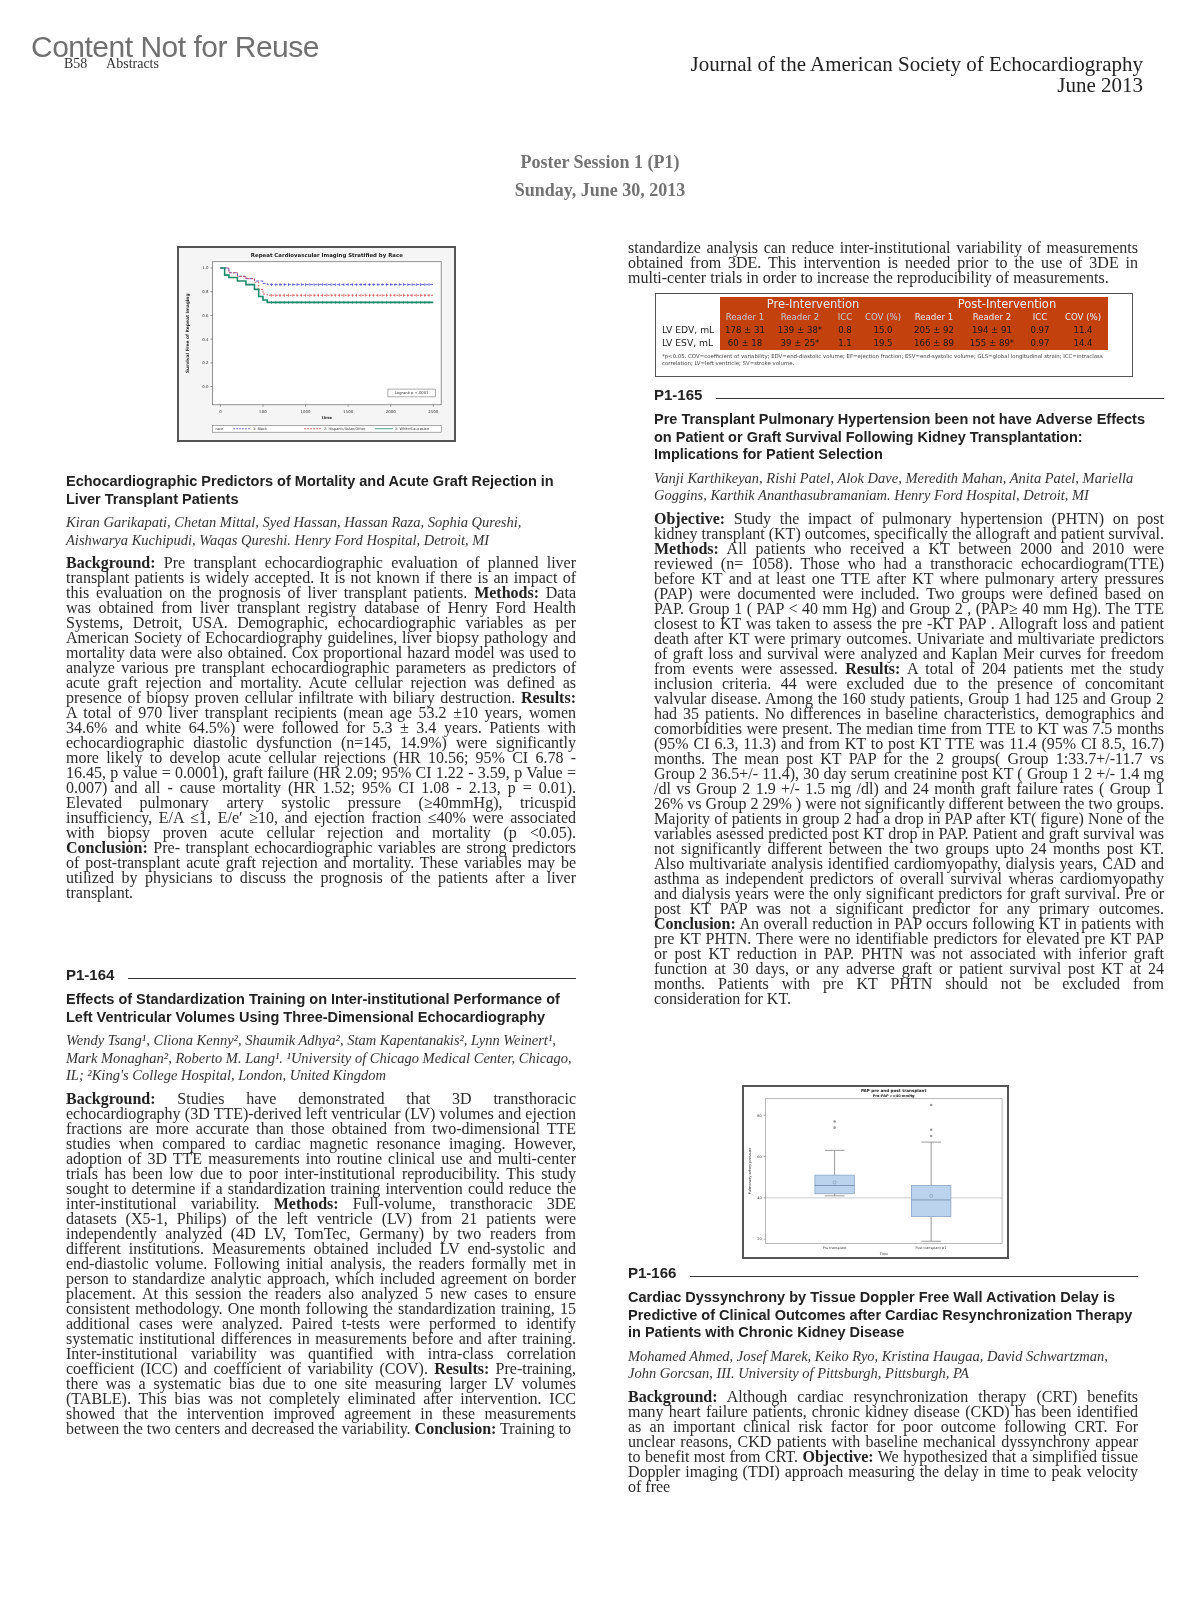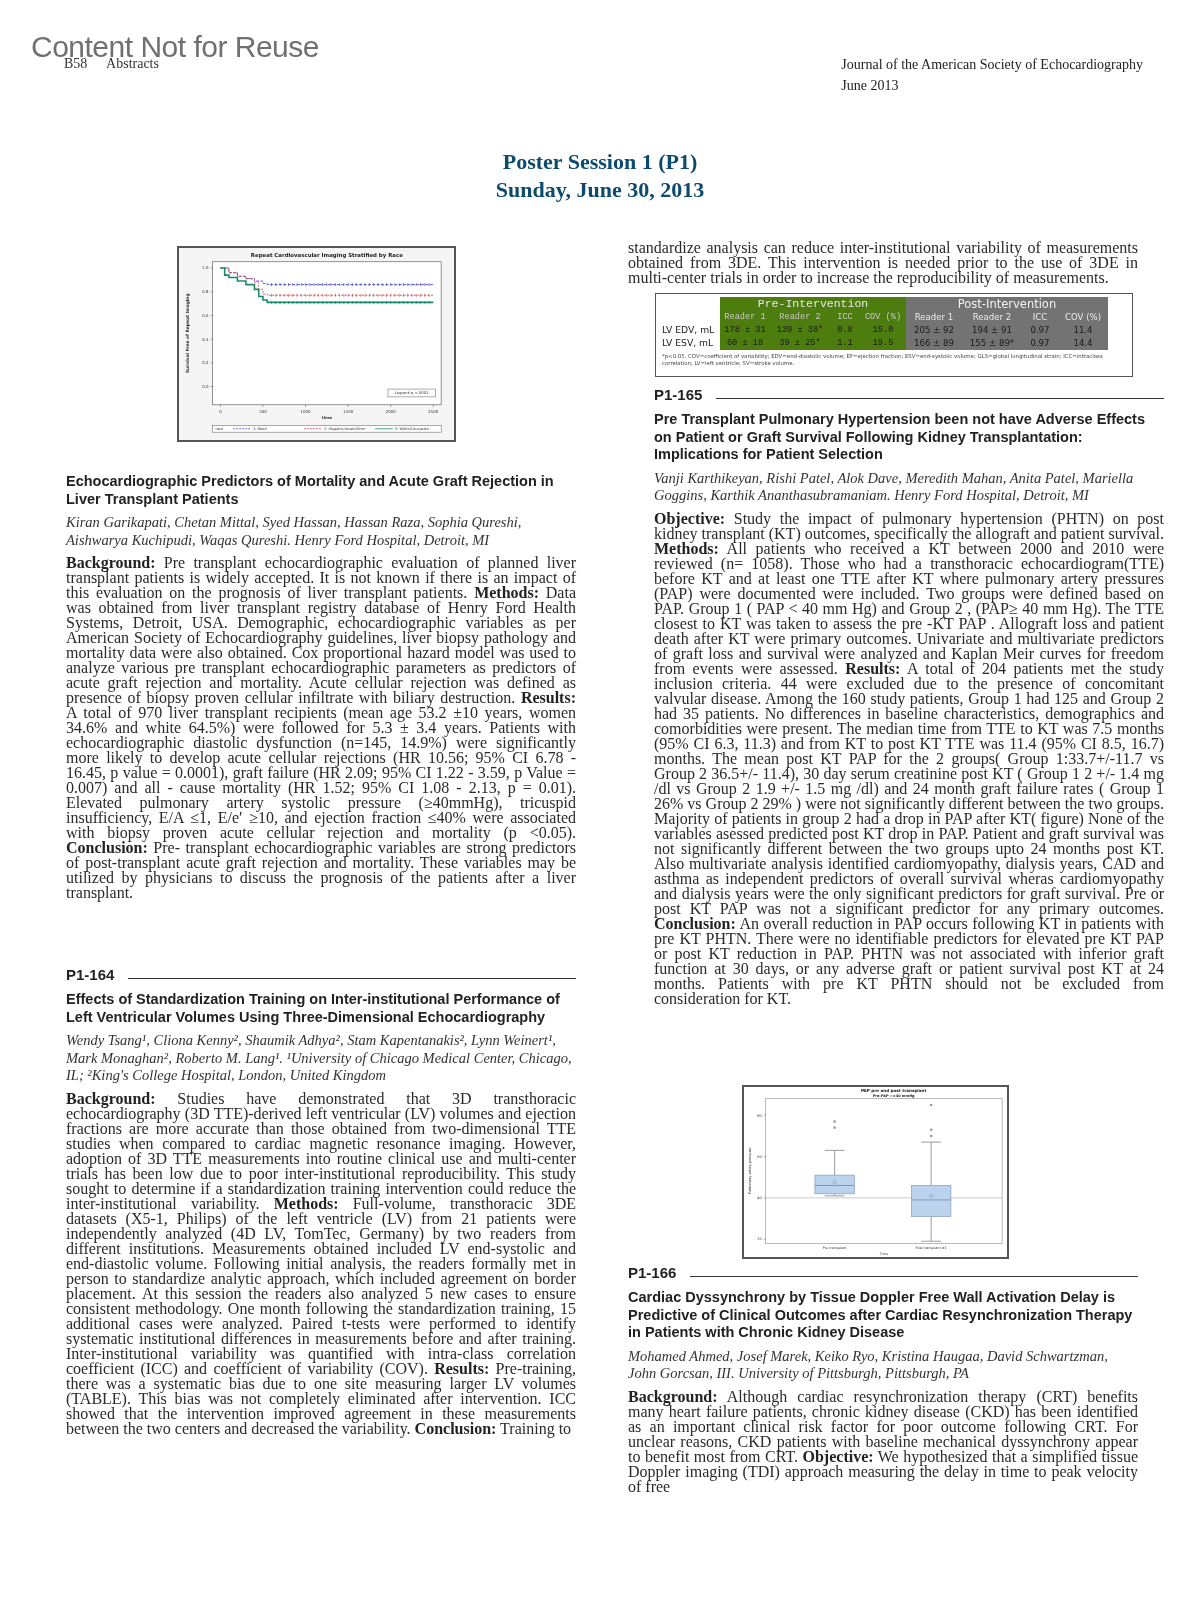--- a/index.html
+++ b/index.html
@@ -2,23 +2,23 @@
 <html><head>
 <meta charset="utf-8">
 <style>
   * { box-sizing: border-box; margin: 0; padding: 0; }
   html, body { width: 1200px; height: 1606px; background: #ffffff; overflow: hidden; }
   body { position: relative; font-family: "DejaVu Serif", "Liberation Serif", serif; color: #2a2a2a; }
 
   .watermark { position: absolute; left: 31px; top: 30px; font-family: "Liberation Sans", sans-serif; font-size: 30px; color: #707070; letter-spacing: -0.5px; z-index: 2; }
   .running-head-left { position: absolute; left: 64px; top: 56px; font-family: "Liberation Serif", serif; font-size: 14px; color: #333; }
   .running-head-left .page-num { margin-right: 16px; }
-  .running-head-right { position: absolute; right: 57px; top: 54px; text-align: left; font-family: "Liberation Serif", serif; font-size: 14px; line-height: 21px; color: #222; }
-
-  .session-title { position: absolute; left: 0; width: 1200px; top: 148px; text-align: center; font-family: "Liberation Serif", serif; font-weight: bold; font-size: 22px; line-height: 28px; color: #0c4a6e; }
+  .running-head-right { position: absolute; right: 57px; top: 54px; text-align: right; font-family: "Liberation Serif", serif; font-size: 21px; line-height: 21px; color: #222; }
+
+  .session-title { position: absolute; left: 0; width: 1200px; top: 148px; text-align: center; font-family: "Liberation Serif", serif; font-weight: bold; font-size: 18px; line-height: 28px; color: #737373; }
 
   .col { position: absolute; font-family: "Liberation Serif", serif; }
   .col-left { left: 66px; width: 510px; }
   .col-right { left: 628px; width: 510px; }
 
   .abs-id-row { display: flex; align-items: flex-end; margin-bottom: 8px; }
   .abs-id { font-family: "Liberation Sans", sans-serif; font-weight: bold; font-size: 15px; color: #222; margin-right: 14px; }
   .abs-rule { flex: 1; border-bottom: 1.5px solid #333; margin-bottom: 4px; }
   .abs-title { font-family: "Liberation Sans", sans-serif; font-weight: bold; font-size: 14.5px; line-height: 17.5px; color: #222; margin-bottom: 6px; }
   .abs-authors { font-style: italic; font-size: 14.5px; line-height: 17.5px; color: #333; margin-bottom: 6px; }
@@ -27,22 +27,22 @@
 
   
   .km-figure { position: absolute; left: 177px; top: 246px; width: 279px; height: 196px; border: 2px solid #555; background: #f5f5f5; }
   .km-figure svg { width: 100%; height: 100%; display: block; }
 
   
   .lv-table-wrap { position: absolute; left: 655px; top: 293px; width: 478px; height: 84px; border: 1.5px solid #555; background: #fff; padding: 3px 6px; }
   .lv-table { display: grid; grid-template-columns: 58px 186px 202px; font-family: "DejaVu Sans", sans-serif; }
   .lv-left { padding-top: 26px; }
   .lv-left div { font-size: 9.2px; font-weight: normal; color: #222; height: 13px; line-height: 13px; }
-  .lv-pre { background: #4d7c0f; color: #e8e8e8; font-family: Liberation Mono, monospace; }
-  .lv-post { background: #737373; color: #f2f2f2; }
+  .lv-pre { background: #c2410c; color: #e8e8e8; }
+  .lv-post { background: #c2410c; color: #f2f2f2; }
   .lv-group-title { text-align: center; font-size: 11.5px; height: 14px; line-height: 14px; }
   .lv-row { display: grid; font-size: 8.6px; height: 13px; line-height: 13px; text-align: center; }
   .lv-pre .lv-row { grid-template-columns: 50px 60px 30px 46px; }
   .lv-post .lv-row { grid-template-columns: 56px 60px 36px 50px; }
   .lv-hdr { color: #cfcfcf; }
   .lv-data { color: #1a1a1a; }
   .lv-pre .lv-hdr { color: #c9c9c9; }
   .lv-post .lv-hdr { color: #eaeaea; }
   .lv-footnote { font-size: 5.4px; line-height: 7px; color: #444; margin-top: 3px; font-family: "DejaVu Sans", sans-serif; }
 

